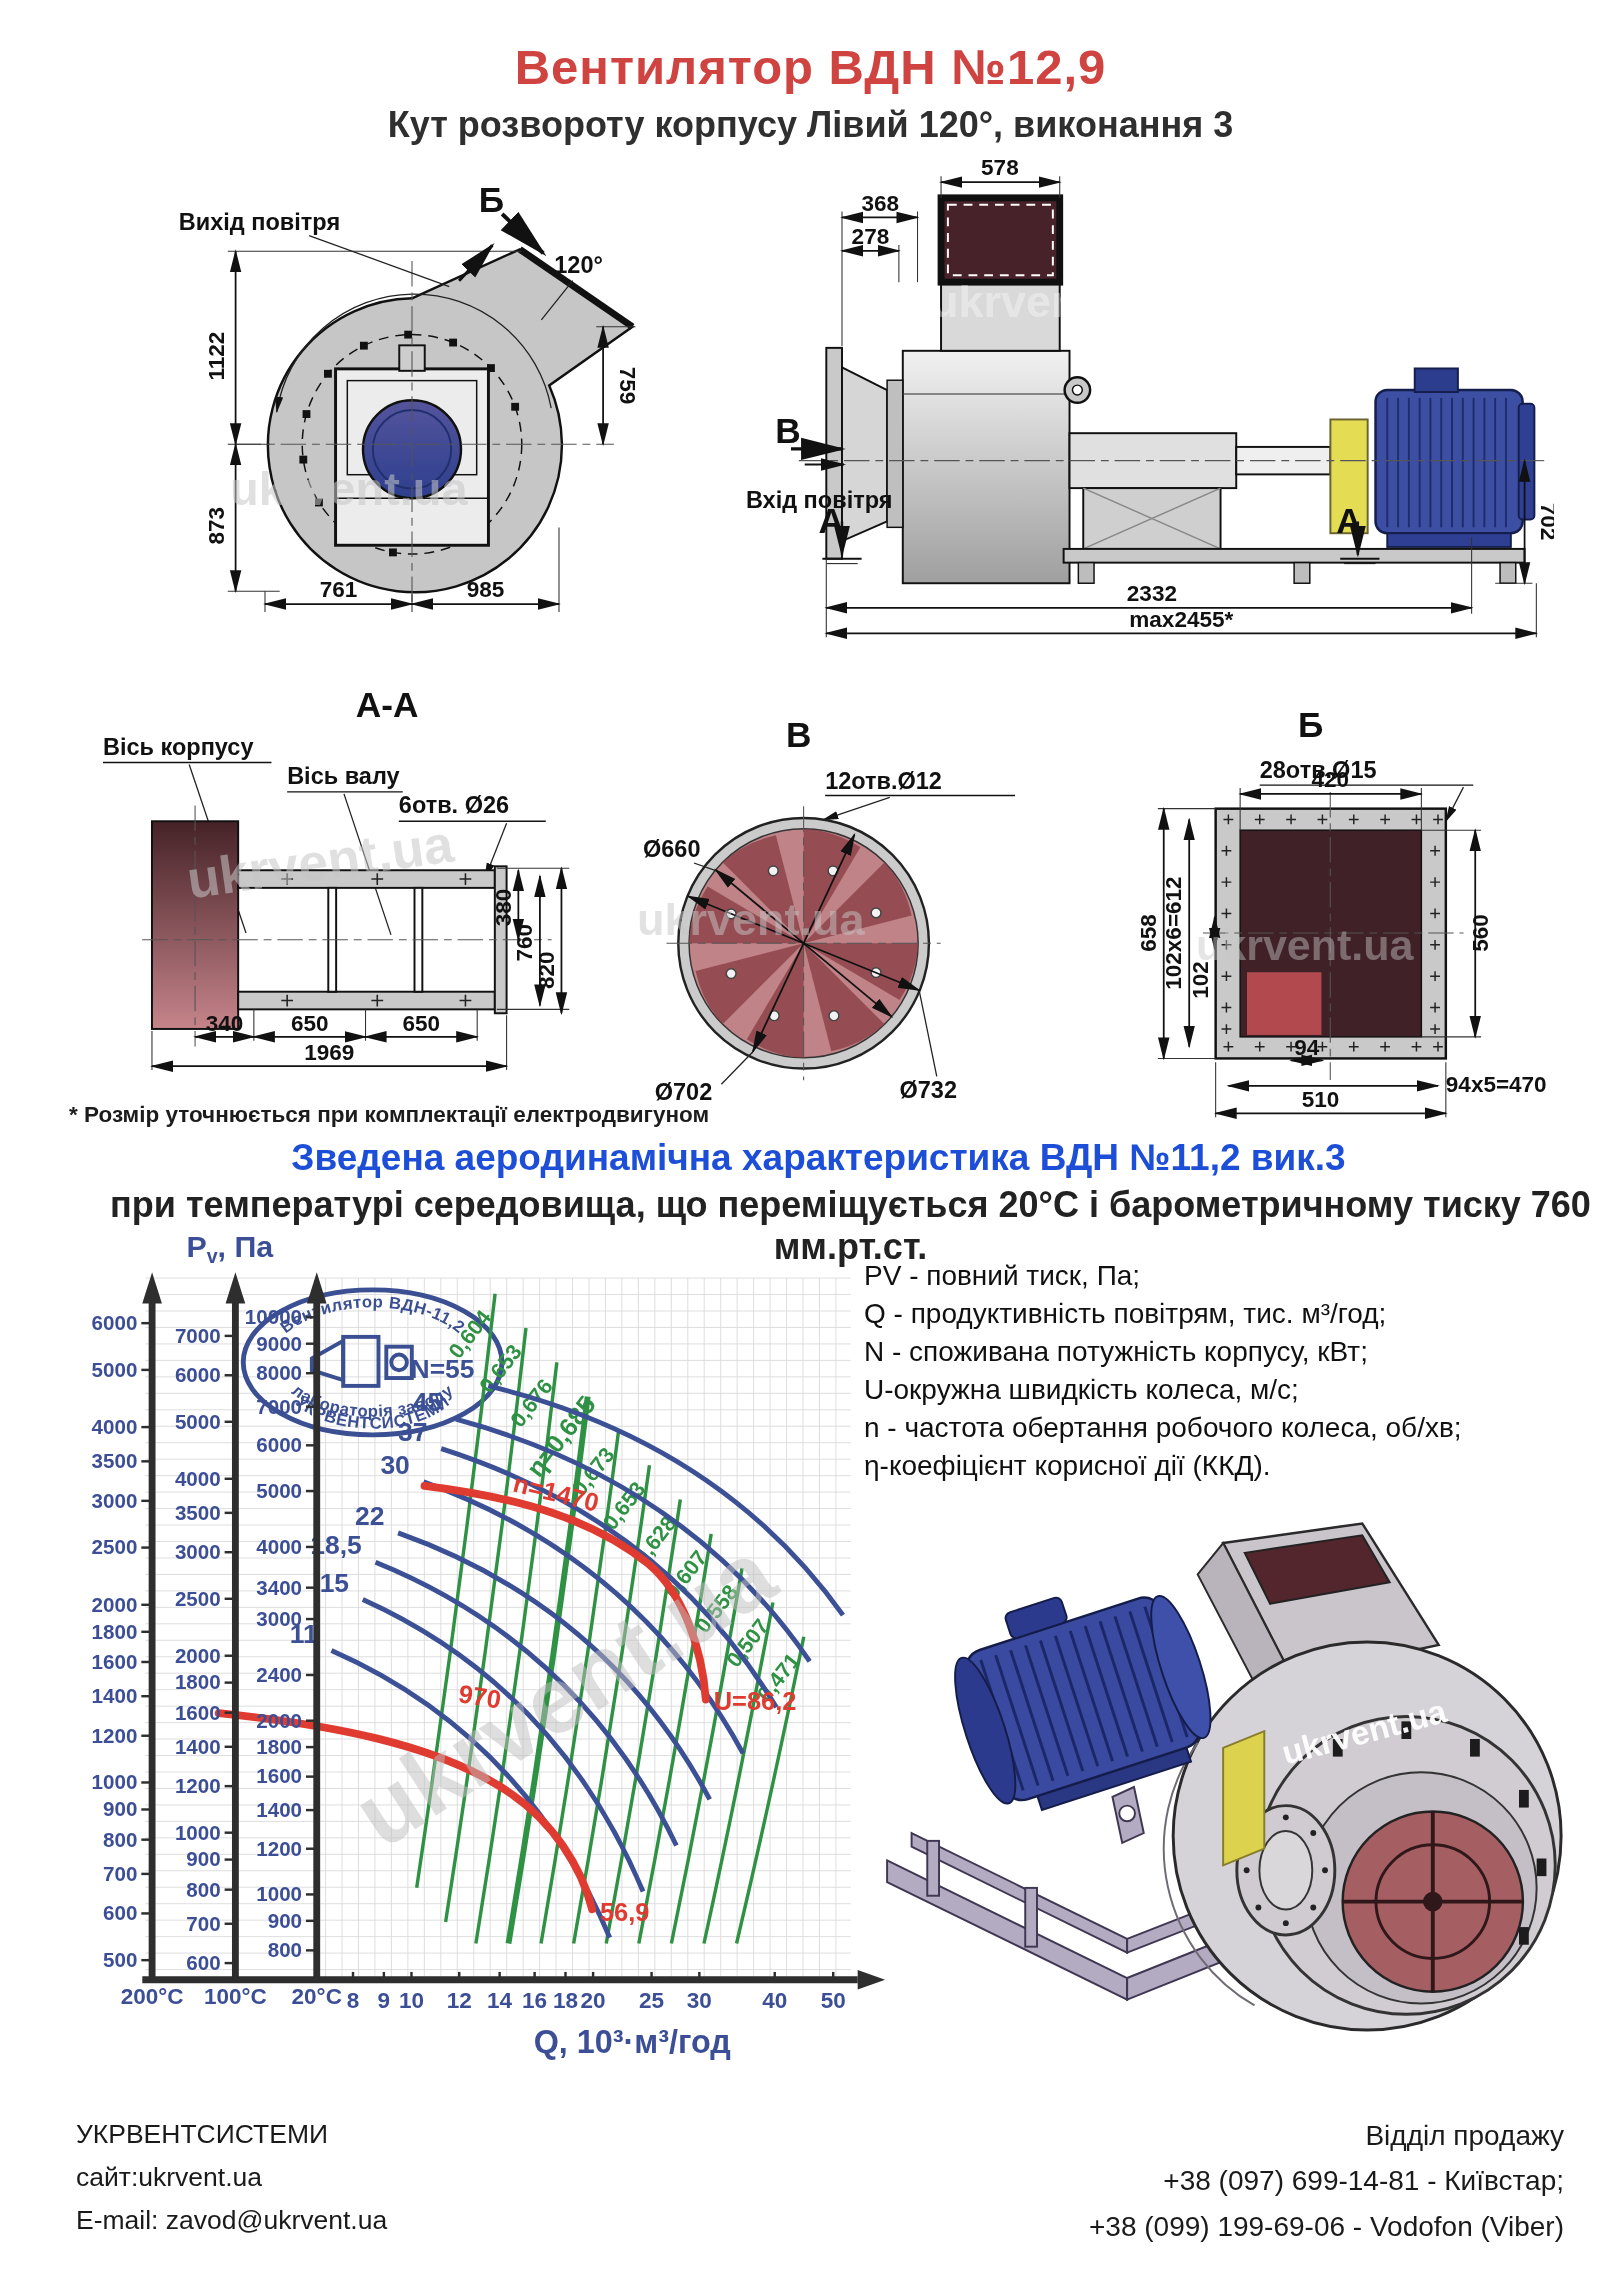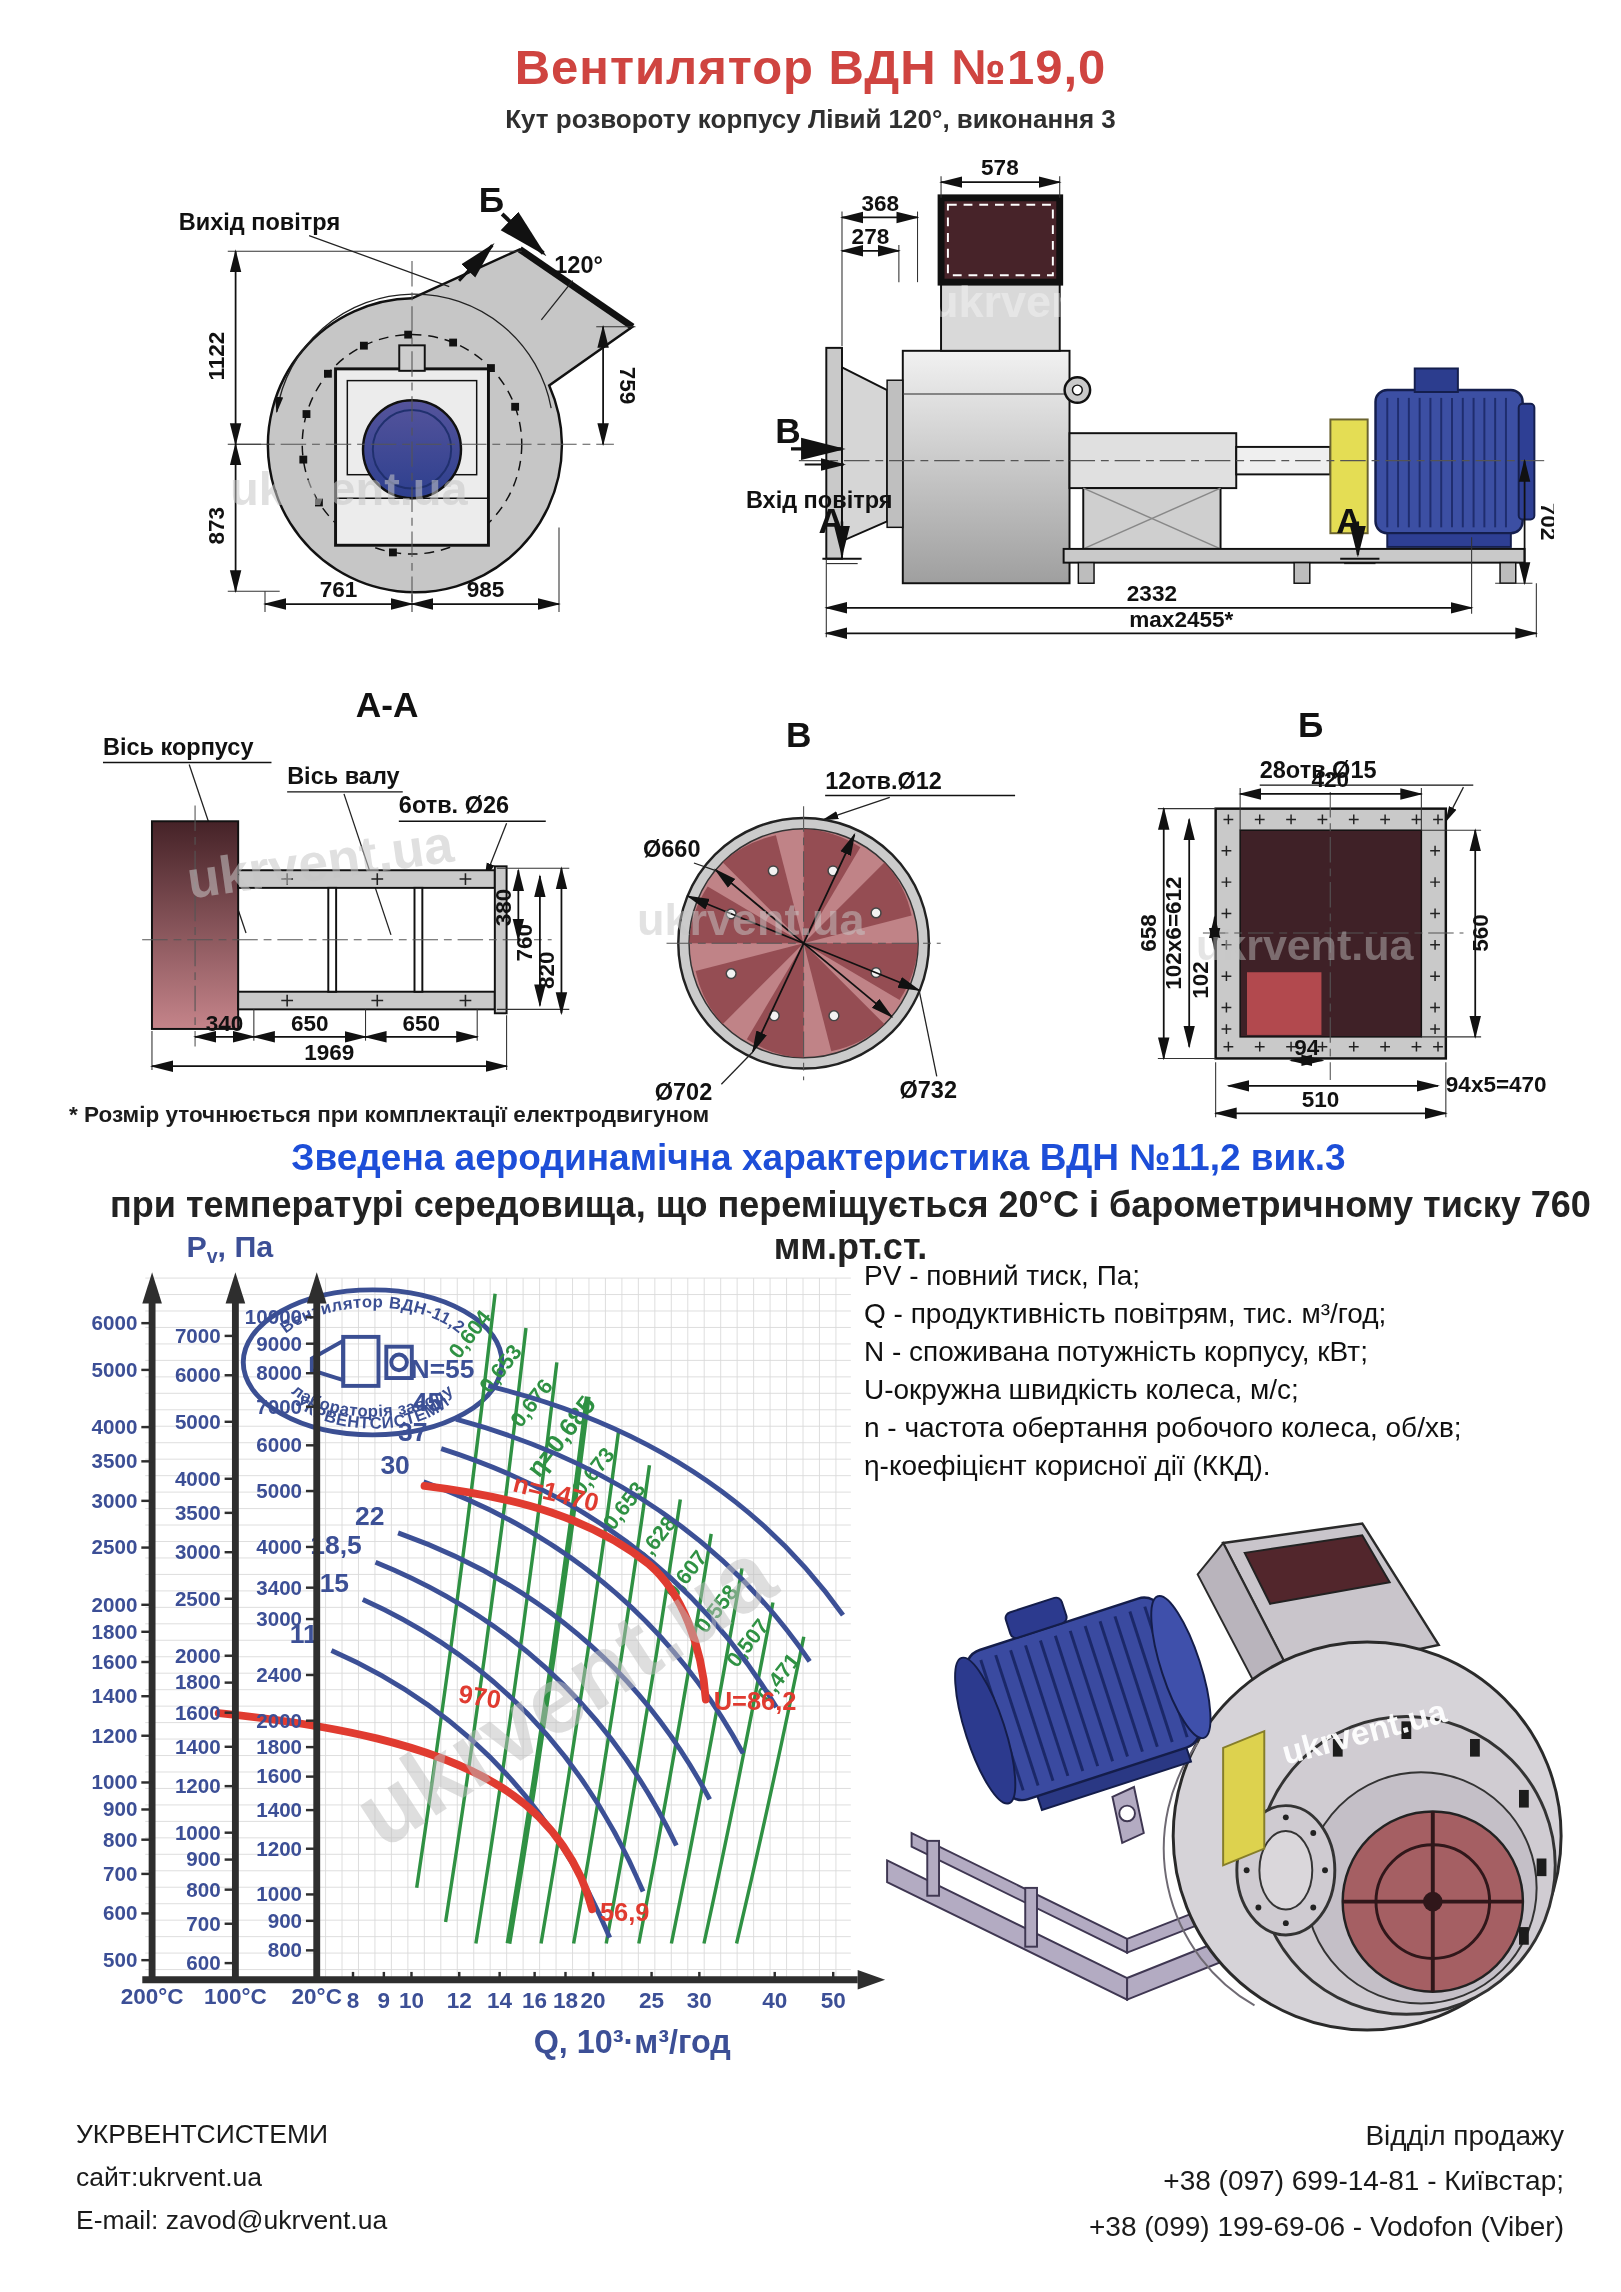--- a/index.html
+++ b/index.html
@@ -1,21 +1,21 @@
 <!DOCTYPE html>
 <html><head>
 <meta charset="utf-8">
 <style>
   html,body{margin:0;padding:0;background:#fff;}
   .page{position:relative;width:1621px;height:2293px;background:#fff;overflow:hidden;
         font-family:"Liberation Sans",sans-serif;color:#111;}
   .abs{position:absolute;}
   .title{top:39px;left:0;width:100%;text-align:center;font-size:49px;font-weight:bold;
          color:#cf4440;letter-spacing:1px;}
-  .subtitle{top:104px;left:0;width:100%;text-align:center;font-size:26px;font-weight:bold;color:#2f2f2f;}
+  .subtitle{top:104px;left:0;width:100%;text-align:center;font-size:36px;font-weight:bold;color:#2f2f2f;}
   .note{left:69px;top:1102px;font-size:22.5px;font-weight:bold;color:#1c1c1c;}
   .aero-h{top:1137px;left:8px;width:100%;text-align:center;font-size:37px;font-weight:bold;color:#1d4ed8;}
   .aero-s{top:1184px;left:0;width:100%;text-align:center;font-size:36px;font-weight:bold;color:#222;padding-left:40px;}
   .legend{left:864px;top:1257px;width:755px;font-size:28px;font-weight:normal;line-height:1.36;color:#101010;}
   .footer-l{left:76px;top:2113px;font-size:26.5px;line-height:1.62;color:#1a1a1a;}
   .footer-r{right:57px;top:2113px;font-size:28px;line-height:1.62;color:#1a1a1a;text-align:right;}
   .wmk{position:absolute;color:#c7c7c7;font-weight:bold;pointer-events:none;}
   
   text{font-family:"Liberation Sans",sans-serif;}
   .dim{stroke:#111;stroke-width:1.8;}
@@ -36,21 +36,21 @@
   .cN{font-size:27px;font-weight:bold;fill:#3c5096;}
   .cred{font-size:26px;font-weight:bold;fill:#e03b30;}
   .lgt{font-size:17px;font-weight:bold;fill:#3b4f93;letter-spacing:.5px;}
   .wm{font-size:96px;font-weight:bold;fill:#bfbfbf;opacity:.5;}
 </style>
 </head>
 <body>
 
 <div class="page">
 
-  <div class="abs title">Вентилятор  ВДН №19,0</div>
+  <div class="abs title">Вентилятор  ВДН №12,9</div>
   <div class="abs subtitle">Кут розвороту корпусу Лівий 120°, виконання 3</div>
 
   <svg class="abs" style="left:69px;top:155px;" width="588" height="463" viewBox="0 0 600 472">
     <defs>
       <marker id="fvar" viewBox="0 0 12 8" refX="11" refY="4" markerWidth="13" markerHeight="9" orient="auto-start-reverse">
         <path d="M0,1 L12,4 L0,7 Z" fill="#111"></path>
       </marker>
       <linearGradient id="fvmot" x1="0" y1="0" x2="0" y2="1">
         <stop offset="0" stop-color="#55549c"></stop>
           <stop offset="1" stop-color="#2d3f8e"></stop>

